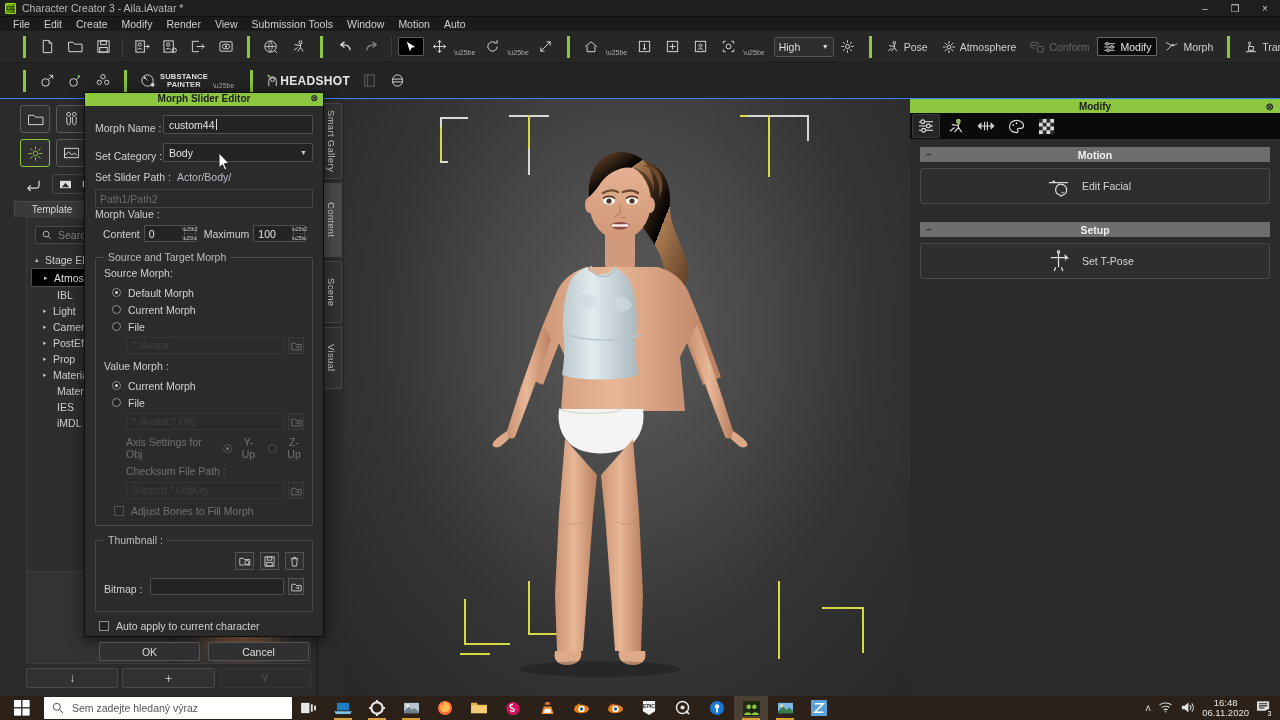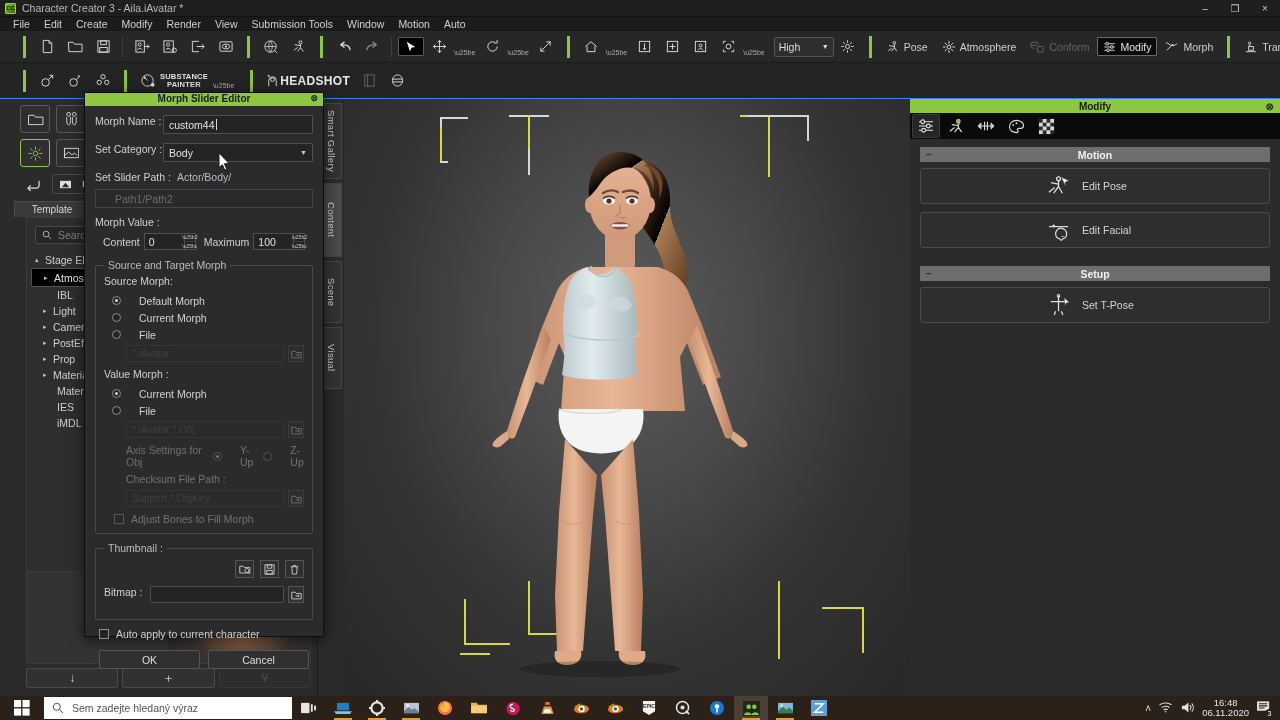--- a/index.html
+++ b/index.html
@@ -186,50 +186,50 @@
     position:absolute; left:84px; top:92px; width:240px; height:545px;
     background:#2b2b2b; border:1px solid #0d0d0d; box-shadow:0 3px 14px rgba(0,0,0,.6);
     z-index:40;
   }
   .dlg-title {
     height:13px; background:#8dc63f; color:#1b1b1b; font-size:10px; font-weight:bold;
     display:flex; justify-content:center; position:relative;
   }
   .dlg-title .x { position:absolute; right:5px; font-size:9px; color:#2a2a2a; }
   .dlg-body { padding:9px 10px 0 10px; }
-  .frow { display:flex; align-items:flex-start; margin-bottom:9px; }
+  .frow { display:flex; align-items:flex-end; margin-bottom:9px; }
   .flabel { font-size:10.5px; color:#cfcfcf; white-space:nowrap; }
   .inp {
     flex:1; height:19px; background:#242424; border:1px solid #4f4f4f; border-radius:1px;
     font-size:10.5px; color:#e2e2e2; display:flex; align-items:center; padding:0 5px;
   }
   .inp.caret-on:after { content:""; width:1px;height:11px;background:#ddd; margin-left:1px; }
   .sel {
     flex:1; height:19px; background:#242424; border:1px solid #4f4f4f; border-radius:1px;
     font-size:10.5px; color:#e2e2e2; display:flex; align-items:center; padding:0 5px; position:relative;
   }
   .sel .dn { position:absolute; right:5px; font-size:7px; color:#ccc; }
   .path-inp {
     height:19px; background:#2a2a2a; border:1px solid #444; border-radius:1px;
-    font-size:10.5px; color:#6c6c6c; display:flex; align-items:center; padding:0 19px; margin-bottom:8px;
+    font-size:10.5px; color:#6c6c6c; display:flex; align-items:center; padding:0 4px; 
   }
   .sublabel { font-size:10.5px; color:#cfcfcf; margin-bottom:5px; }
   .minmax { display:flex; align-items:center; gap:4px; margin-left:8px; }
   .spin {
     width:52px;height:17px;background:#242424;border:1px solid #4f4f4f;
     display:flex;align-items:center;padding:0 4px; font-size:10.5px;color:#e2e2e2; position:relative;
   }
   .spin .arrows{ position:absolute; right:0; top:-1px; width:11px; height:17px; border-left:1px solid #4f4f4f;
      display:flex; flex-direction:column; }
   .spin .arrows i { flex:1; display:flex;align-items:center;justify-content:center;font-size:5px;color:#ccc;font-style:normal;}
   .spin .arrows i:first-child{ border-bottom:1px solid #3c3c3c;}
 
   fieldset.grp { border:1px solid #4a4a4a; border-radius:2px; margin:0 0 8px 0; padding:4px 8px 8px 8px; }
   fieldset.grp legend { font-size:10.5px; color:#bdbdbd; padding:0 4px; }
-  .radio { display:flex; align-items:center; gap:18px; height:17px; margin-left:8px; font-size:10.5px; color:#d2d2d2; }
+  .radio { display:flex; align-items:center; gap:7px; height:17px; margin-left:8px; font-size:10.5px; color:#d2d2d2;text-align:center; }
   .rd { width:9px;height:9px;border:1px solid #8f8f8f;border-radius:50%; flex:none; position:relative; background:#242424;}
   .rd.on:after{content:"";position:absolute;left:2px;top:2px;width:3px;height:3px;border-radius:50%;background:#ddd;}
   .radio.inline { display:inline-flex; margin-left:0; }
   .fileline { display:flex; align-items:center; gap:4px; margin:2px 0 6px 22px; }
   .fileinp {
     flex:1; height:17px; background:#2a2a2a; border:1px solid #444;
     font-size:10px; color:#5e5e5e; display:flex; align-items:center; padding:0 5px;
   }
   .fbtn { width:16px;height:17px;border:1px solid #555;background:#303030;display:flex;align-items:center;justify-content:center; flex:none;}
   .dim { opacity:.42; }
@@ -884,28 +884,20 @@
             </svg>
         </div>
       </div>
 
       <div class="sect-hdr">
         <span class="minus">–</span>
         <span>Motion</span>
       </div>
       <div class="act-btn">
         <svg width="26" height="24" viewBox="0 0 27 25">
-            <circle cx="13" cy="5" r="2" fill="none" stroke="#e0e0e0" stroke-width="1.3"></circle>
-            <path d="M13 7v6l-5 7M13 13l4 7M5 9l8 1.5M3 19l6-5" fill="none" stroke="#e0e0e0" stroke-width="1.3"></path>
-            <path d="M20 3l6 6 -4 .4 -1 3.4z" fill="#fff" stroke="#555" stroke-width=".6" transform="translate(-3,-1) rotate(-20 23 7)"></path>
-          </svg>
-        <span class="lbl">Edit Pose</span>
-      </div>
-      <div class="act-btn">
-        <svg width="26" height="24" viewBox="0 0 27 25">
             <path d="M3 9h20" stroke="#e0e0e0" stroke-width="1.2"></path>
             <path d="M8 6.5 9.6 8.2 8 9.9 6.4 8.2z" fill="#e0e0e0"></path>
             <path d="M15 10.5c4 0 6.5 3 6.5 6 0 3-2 5-4.5 5.5 -.4 1.5 -2 1.5 -2.4 0 -2.5-.5 -4.6-2.5 -4.6-5.5 0-3 2.5-6 5-6z" fill="none" stroke="#e0e0e0" stroke-width="1.2"></path>
             <path d="M16 19c1 .7 2.2.7 3 0" stroke="#e0e0e0" stroke-width="1"></path>
           </svg>
         <span class="lbl">Edit Facial</span>
       </div>
 
       <div class="sect-hdr" style="margin-top:18px">
         <span class="minus">–</span>

